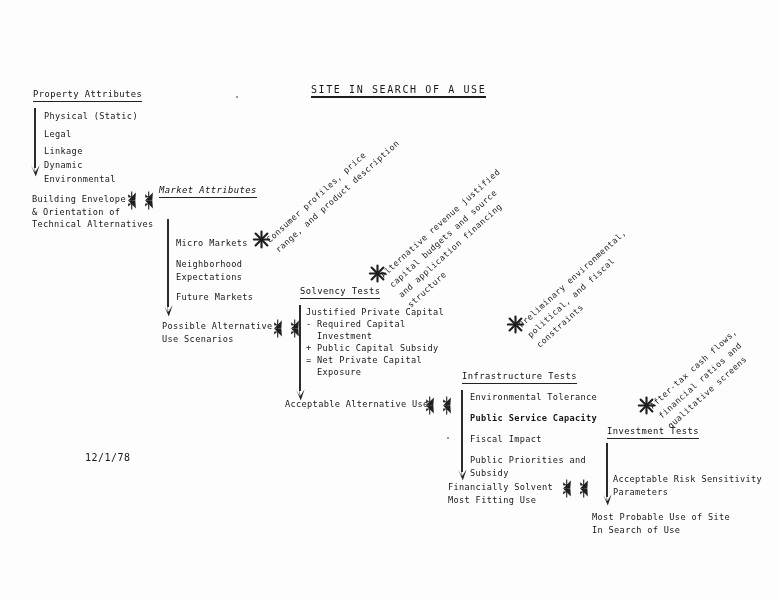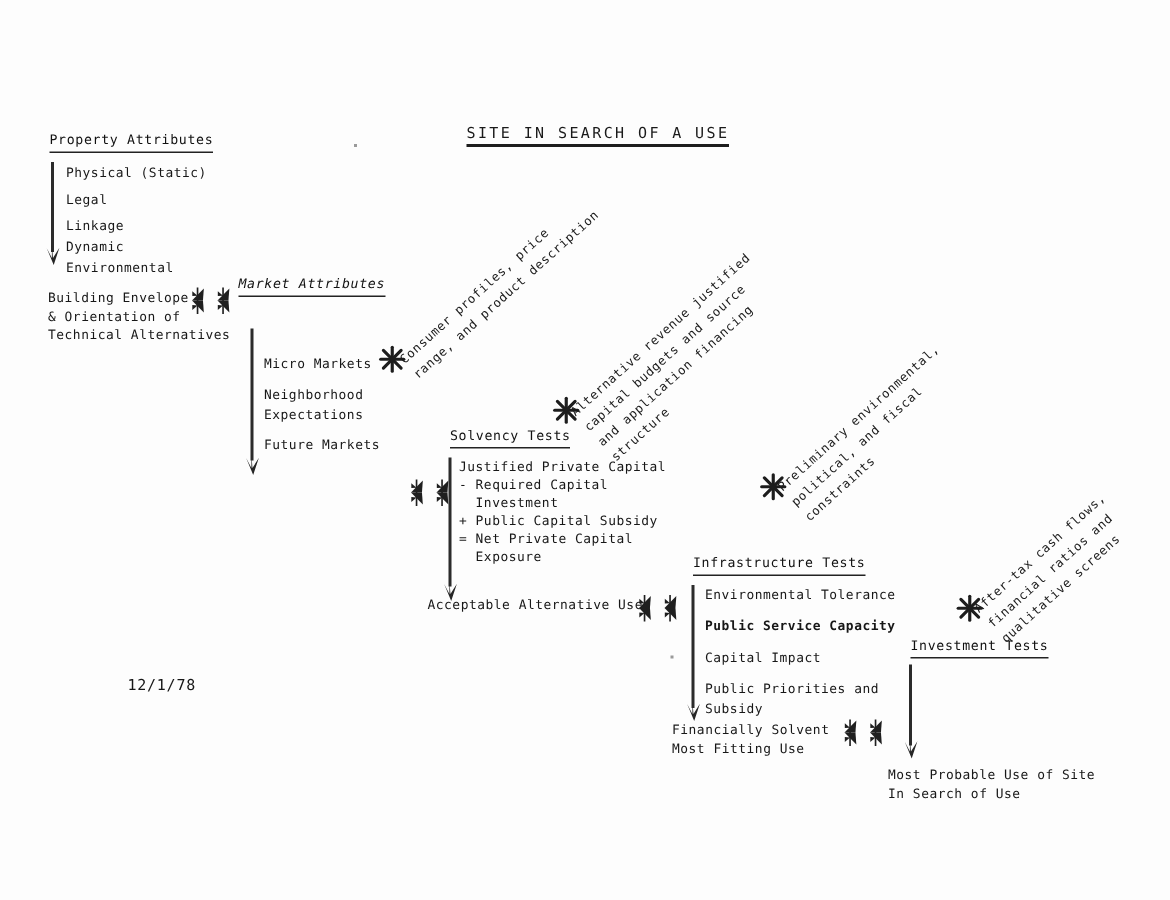--- a/index.html
+++ b/index.html
@@ -150,20 +150,22 @@
     <svg width="11" height="14" viewBox="0 0 11 14">
       <path d="M4.6 0 L5.3 9 L9.6 2.2 L5.8 13.6 L1.1 2.4 L4.6 9 Z" fill="#262626"></path>
     </svg>
   </div>
 
   <div class="txt" style="left:176px; top:237px;">Micro Markets</div>
   <div class="txt" style="left:176px; top:258px;">Neighborhood
 Expectations</div>
   <div class="txt" style="left:176px; top:291px;">Future Markets</div>
 
+  <div class="txt" style="left:162px; top:320px;">Possible Alternative
+Use Scenarios</div>
 
   <div class="ast" style="left:252px; top:230px;">
     <svg width="19" height="19" viewBox="0 0 19 19">
       <g stroke="#1d1d1d" stroke-width="2.1" stroke-linecap="round">
         <path d="M9.5 1.5 L9.5 17.5"></path>
         <path d="M1.8 9.5 L17.2 9.5"></path>
         <path d="M3.6 3.6 L15.4 15.4"></path>
         <path d="M15.4 3.6 L3.6 15.4"></path>
       </g>
     </svg>
@@ -236,21 +238,21 @@
 
   <div class="varrow" style="left:457px; top:390px; height:90px;">
     <div class="shaft" style="height:82px;"></div>
     <svg width="11" height="14" viewBox="0 0 11 14">
       <path d="M4.6 0 L5.3 9 L9.6 2.2 L5.8 13.6 L1.1 2.4 L4.6 9 Z" fill="#262626"></path>
     </svg>
   </div>
 
   <div class="txt" style="left:470px; top:391px;">Environmental Tolerance</div>
   <div class="txt" style="left:470px; top:412px;font-weight:bold;">Public Service Capacity</div>
-  <div class="txt" style="left:470px; top:433px;">Capital Impact</div>
+  <div class="txt" style="left:470px; top:433px;">Fiscal Impact</div>
   <div class="txt" style="left:448px; top:481px;">Financially Solvent
 Most Fitting Use</div>
 
   <div class="txt" style="left:470px; top:454px;">Public Priorities and
 Subsidy</div>
 
   <div class="ast" style="left:506px; top:315px;">
     <svg width="19" height="19" viewBox="0 0 19 19">
       <g stroke="#1d1d1d" stroke-width="2.1" stroke-linecap="round">
         <path d="M9.5 1.5 L9.5 17.5"></path>
@@ -280,20 +282,22 @@
 
   <div class="hdr" style="left:607px; top:425px;">Investment Tests</div>
 
   <div class="varrow" style="left:602px; top:443px; height:62px;">
     <div class="shaft" style="height:54px;"></div>
     <svg width="11" height="14" viewBox="0 0 11 14">
       <path d="M4.6 0 L5.3 9 L9.6 2.2 L5.8 13.6 L1.1 2.4 L4.6 9 Z" fill="#262626"></path>
     </svg>
   </div>
 
+  <div class="txt" style="left:613px; top:473px;">Acceptable Risk Sensitivity
+Parameters</div>
 
   <div class="txt" style="left:592px; top:511px;">Most Probable Use of Site
 In Search of Use</div>
 
   <div class="ast" style="left:637px; top:396px;">
     <svg width="19" height="19" viewBox="0 0 19 19">
       <g stroke="#1d1d1d" stroke-width="2.1" stroke-linecap="round">
         <path d="M9.5 1.5 L9.5 17.5"></path>
         <path d="M1.8 9.5 L17.2 9.5"></path>
         <path d="M3.6 3.6 L15.4 15.4"></path>

